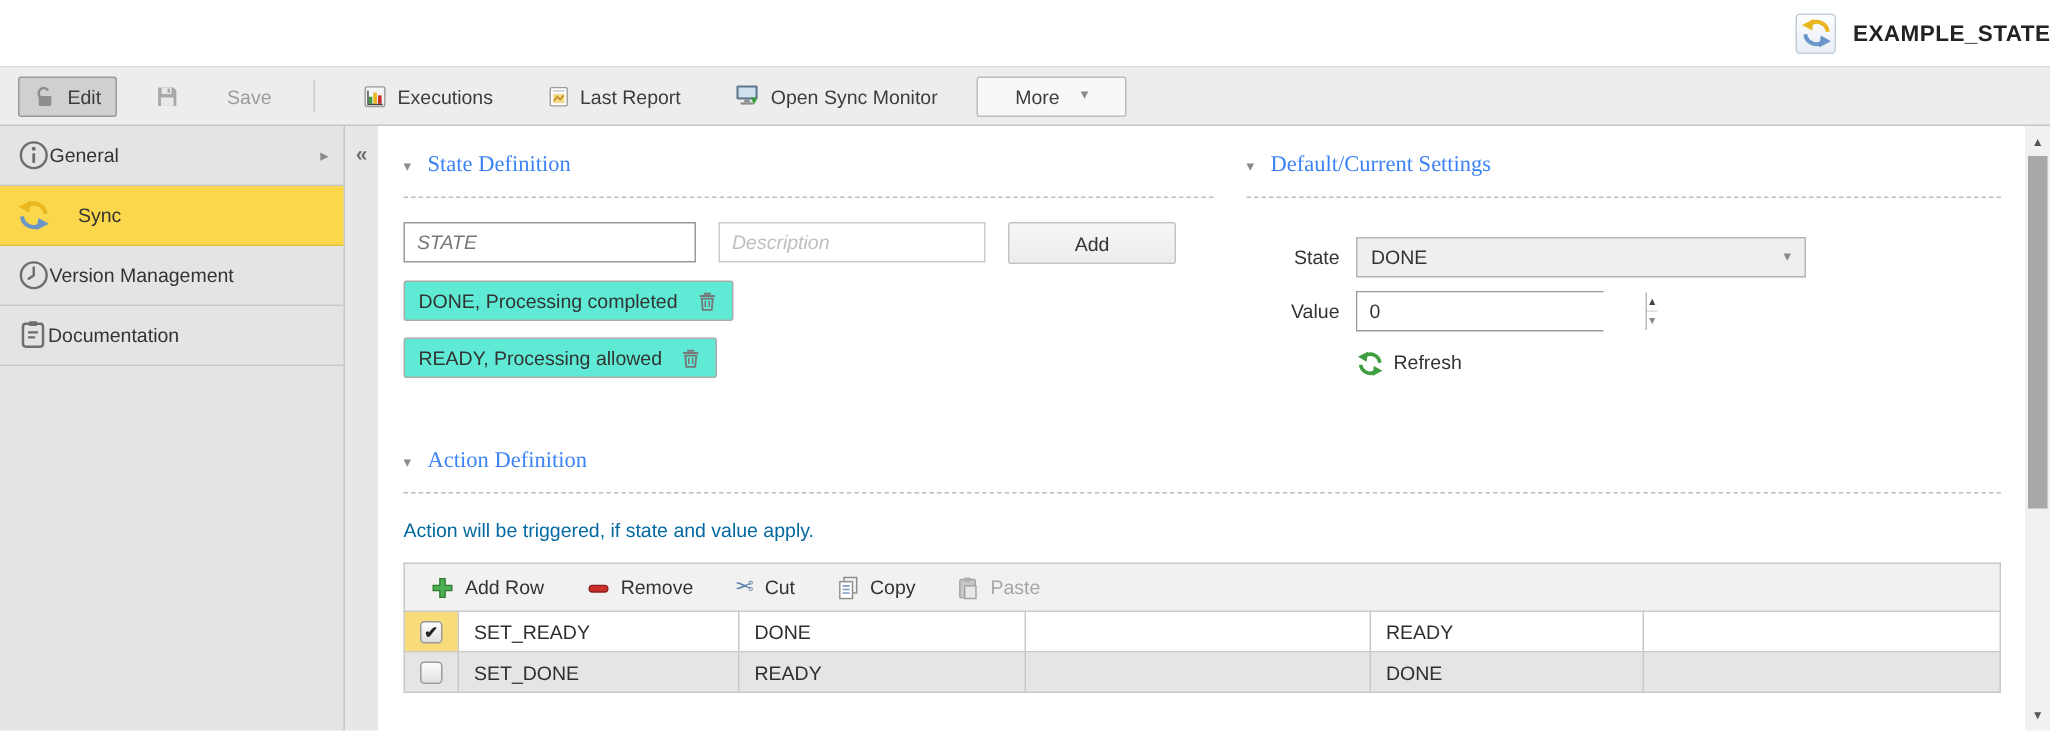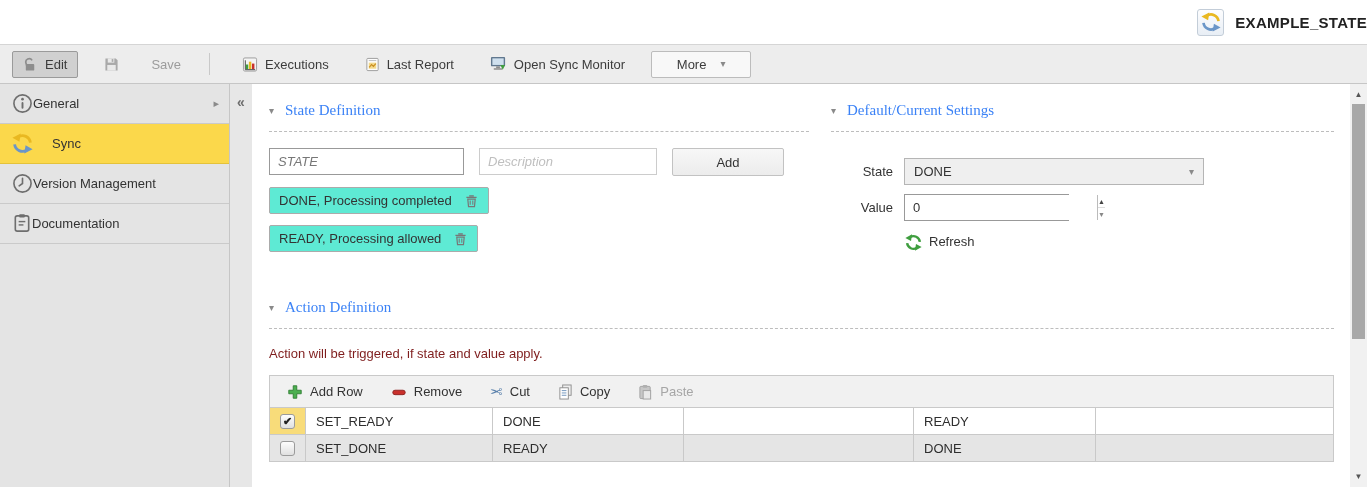--- a/index.html
+++ b/index.html
@@ -80,21 +80,21 @@
                    font-family:"Liberation Sans", sans-serif; color:#333; }
   .spin-btns { width:15px; border-left:1px solid #bbb; display:flex; flex-direction:column; }
   .spin-btn { flex:1; display:flex; align-items:center; justify-content:center;
               font-size:7px; color:#444; cursor:pointer; }
   .spin-btn.down { color:#888; border-top:1px solid #ddd; }
   .refresh-link { display:flex; gap:7px; margin-top:13px;
                   margin-left:74px; cursor:pointer; color:#333; width:max-content; }
 
   
   .action-sec { margin-top:47px; }
-  .hint { margin-top:17px; color:#7f1d1d; }
+  .hint { margin-top:17px; color:#0369a1; }
   .tbl-toolbar { margin-top:14px; height:32px; background:#f1f1f1; border:1px solid #c9c9c9;
                  border-bottom:none; display:flex; align-items:center; padding-left:17px; gap:28px; }
   .tt-item { display:flex; align-items:center; gap:7px; color:#333; cursor:pointer; }
   .tt-item.disabled { color:#a6a6a6; cursor:default; }
   .scissors { display:inline-block; transform:scaleX(-1); color:#5b82ad; font-size:15px; line-height:1; }
 
   table.grid { width:100%; border-collapse:collapse; table-layout:fixed; }
   .grid th { background:#e9e9e9; border:1px solid #c3c3c3; height:28px; font-weight:normal;
              text-align:left; padding:0 10px; color:#333; }
   .grid th.cb-col, .grid td.cb-col { width:36px; text-align:center; padding:0; }

